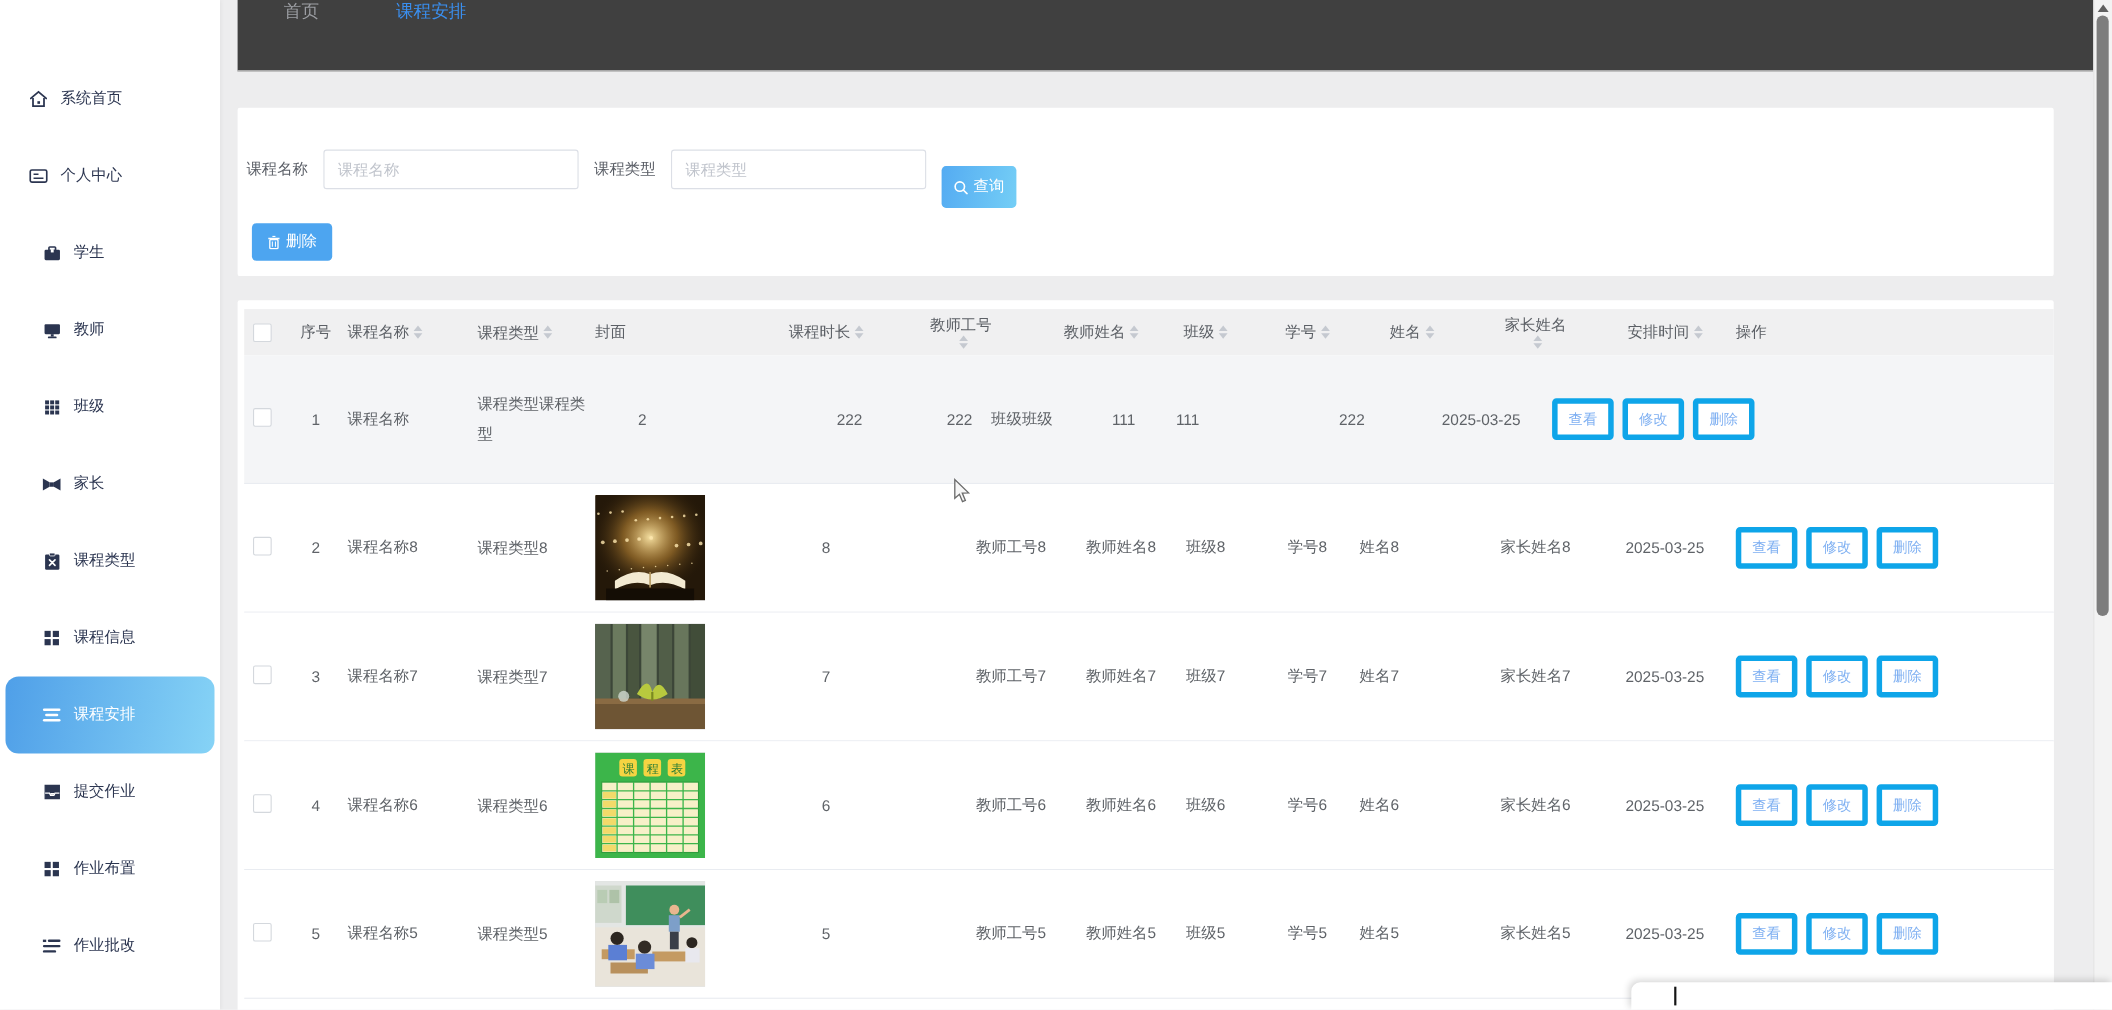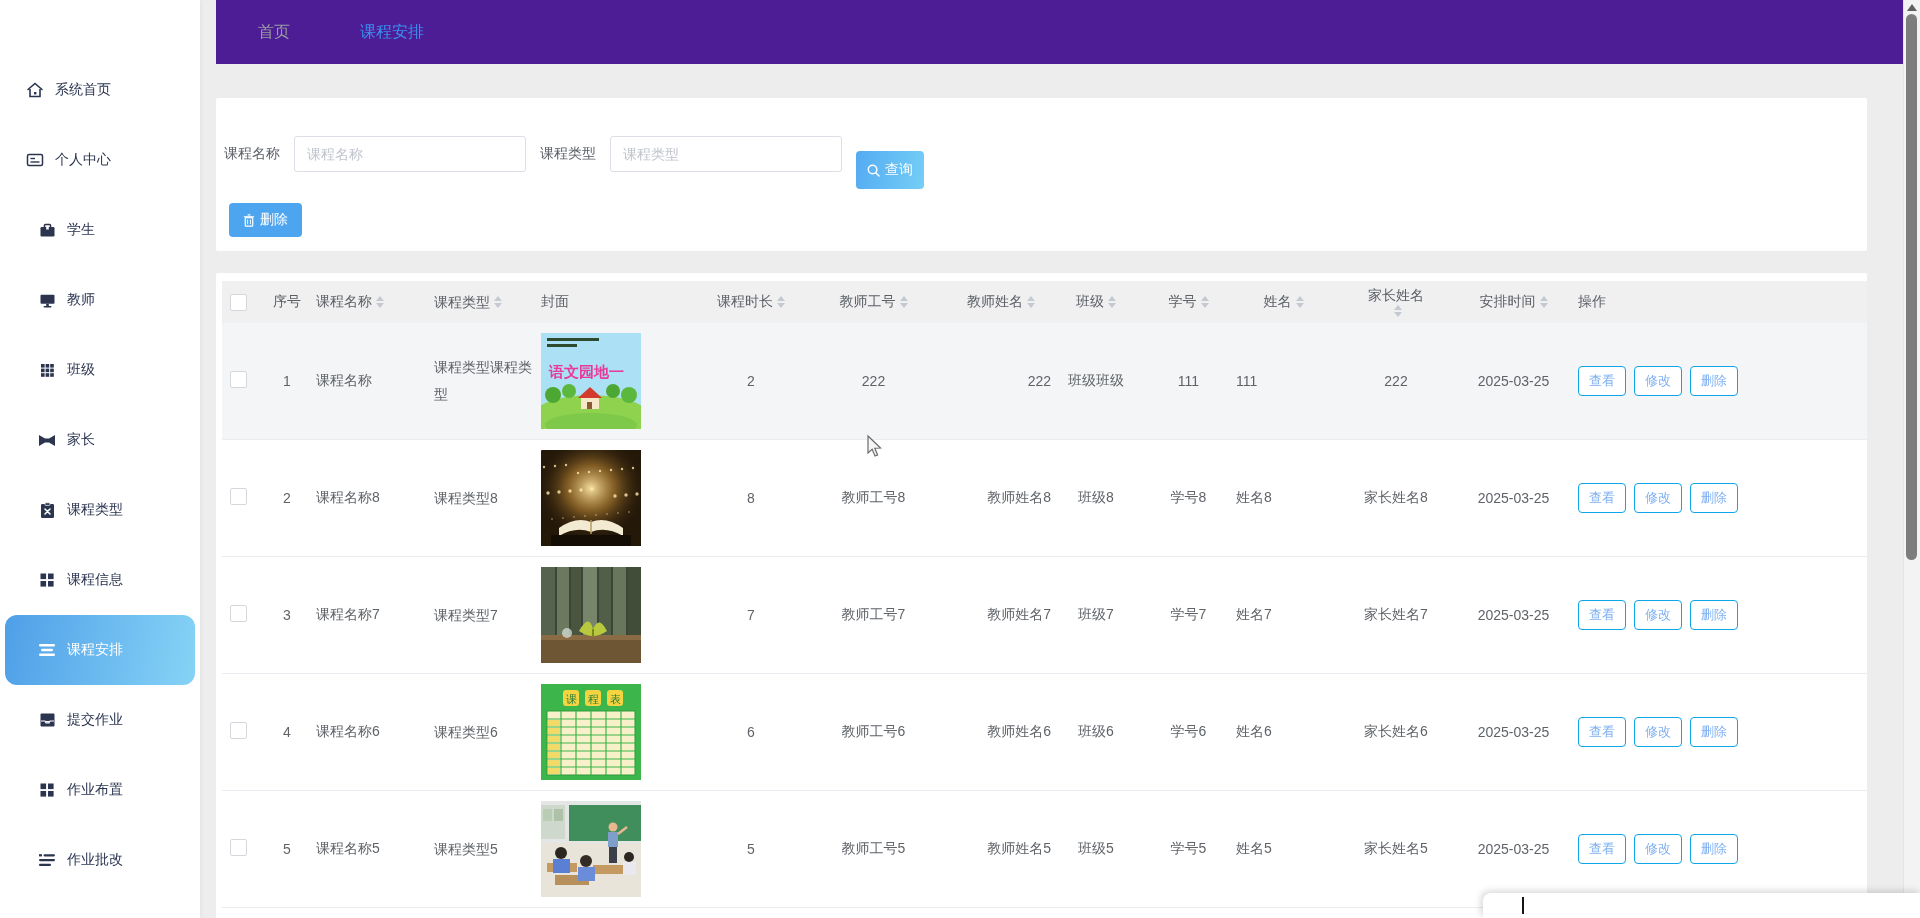--- a/index.html
+++ b/index.html
@@ -24,21 +24,21 @@
   
   .main{position:absolute;left:216px;top:0;width:1688px;height:918px;}
   .app-header{height:58px;background:linear-gradient(110deg,#6cbcf4,#57aef0);
     display:flex;align-items:center;}
   .app-title{margin-left:39px;font-size:29px;font-weight:bold;color:#17233f;letter-spacing:1px;}
   .header-right{margin-left:auto;margin-right:34px;display:flex;align-items:center;gap:14px;}
   .avatar{width:36px;height:36px;border-radius:50%;overflow:hidden;border:2px solid rgba(255,255,255,.85);
     background:#efeaf4;cursor:pointer;}
   .caret-down{width:0;height:0;border-left:7px solid transparent;border-right:7px solid transparent;
     border-top:8px solid #a5d3f7;cursor:pointer;}
-  .tab-bar{height:64px;background:#4c1d95;display:flex;align-items:center;padding-left:42px;gap:70px;
+  .tab-bar{height:64px;background:#404040;display:flex;padding-left:42px;gap:70px;
     border-bottom:1px solid #ececec;}
   .tab{font-size:16px;color:#9c9ea3;cursor:pointer;}
   .tab.active{color:#3a8ff0;}
   
   .search-panel{margin:33px 37px 0 0;background:#fff;border-radius:2px;padding:20px 0 14px 8px;}
   .search-row{display:flex;align-items:center;}
   .s-label{font-size:14px;color:#5a5e66;margin-right:14px;}
   .s-label.second{margin-left:14px;}
   .s-input{width:206px;height:34px;border:1px solid #dcdfe6;border-radius:3px;padding:0 12px;
     font-size:14px;color:#333;outline:none;font-family:inherit;}
@@ -56,41 +56,41 @@
   .t-row{display:flex;align-items:center;height:116px;border-bottom:1px solid #e9ecf1;
     font-size:14px;color:#5f6368;background:#fff;}
   .t-row.hovered{background:#f4f5f7;}
   .cell{box-sizing:border-box;flex-shrink:0;}
   .c0{width:46px;padding-left:8px;}
   .c1{width:38px;text-align:center;}
   .c2{width:128px;padding-left:10px;}
   .c3{width:105px;line-height:1.9;}
   .c4{width:167px;padding-left:2px;}
   .c5{width:90px;text-align:center;}
-  .c6{width:155px;text-align:center;}
+  .c6{width:155px;text-align:right;flex-direction:column;}
   .c7{width:100px;text-align:right;}
   .c8{width:90px;text-align:center;}
   .c9{width:95px;text-align:center;}
   .c10{width:95px;text-align:left;}
   .c11{width:130px;text-align:center;flex-direction:column;}
   .c12{width:105px;text-align:center;}
   .c13{flex:1;padding-left:12px;display:flex;align-items:center;}
   .t-header .cell{display:flex;align-items:center;}
   .t-header .c1,.t-header .c5,.t-header .c6,.t-header .c7,.t-header .c8,
   .t-header .c9,.t-header .c10,.t-header .c11,.t-header .c12{justify-content:center;}
   .t-header .c2{padding-left:10px;}
   .cb{width:15px;height:15px;border:1px solid #d4d8dd;border-radius:2px;background:#fff;
     display:inline-block;cursor:pointer;}
   .sort-ic{margin-left:4px;display:inline-flex;flex-direction:column;gap:2px;}
   .sort-ic i{width:0;height:0;border-left:4px solid transparent;border-right:4px solid transparent;display:block;}
   .sort-up{border-bottom:5px solid #c5c9d0;}
   .sort-dn{border-top:5px solid #c5c9d0;}
   .cover{width:100px;height:96px;overflow:hidden;display:block;background:#ddd;}
   .cover svg{display:block;}
-  .act-btn{padding:5px 10px;border:1px solid #0ea5e9;color:#7fb0f2;border-radius:4px;background:#fff;
+  .act-btn{padding:5px 10px;border:5px solid #0ea5e9;color:#7fb0f2;border-radius:4px;background:#fff;
     font-size:13px;margin-right:8px;cursor:pointer;font-family:inherit;}
   
   .scrollbar{position:absolute;right:0;top:0;width:16px;height:918px;background:#f3f3f3;
     border-left:1px solid #e3e3e3;z-index:20;}
   .sb-arrow{position:absolute;top:4px;left:3px;width:0;height:0;
     border-left:5px solid transparent;border-right:5px solid transparent;border-bottom:7px solid #606060;}
   .sb-thumb{position:absolute;top:14px;left:2px;width:11px;height:546px;background:#7d7d7d;border-radius:6px;}
   .ime-overlay{position:absolute;left:1483px;top:893px;width:437px;height:25px;background:#fff;
     border-radius:8px 0 0 0;box-shadow:-2px -2px 7px rgba(0,0,0,.16);z-index:30;}
   .ime-caret{position:absolute;left:39px;top:4px;width:2px;height:17px;background:#151515;}
@@ -350,39 +350,20 @@
         <div class="cell c13">
           <span>操作</span>
         </div>
       </div>
     <div id="t-body">
         <div class="t-row hovered">
           <div class="cell c0"><span class="cb"></span></div>
           <div class="cell c1">1</div>
           <div class="cell c2">课程名称</div>
           <div class="cell c3">课程类型课程类型</div>
-          <div class="cell c4">
-            <span class="cover">
-              <svg width="100" height="96" viewBox="0 0 100 96">
-    <rect width="100" height="96" fill="#ace0f4"></rect>
-    <rect x="6" y="5" width="52" height="3" fill="#2d4a2e"></rect>
-                <rect x="6" y="11" width="30" height="3" fill="#2d4a2e"></rect>
-    <text x="8" y="44" font-size="15" font-weight="bold" fill="#e83a9a" font-family="DejaVu Sans,sans-serif">语文园地一</text>
-    <ellipse cx="50" cy="96" rx="70" ry="34" fill="#8fd24e"></ellipse>
-    <circle cx="12" cy="62" r="8" fill="#4ca832"></circle>
-                <circle cx="28" cy="58" r="7" fill="#5cb83c"></circle>
-    <circle cx="72" cy="58" r="7" fill="#4ca832"></circle>
-                <circle cx="88" cy="62" r="8" fill="#5cb83c"></circle>
-    <rect x="40" y="64" width="18" height="12" fill="#f5e9c8"></rect>
-    <path d="M37 65 L49 54 L61 65 Z" fill="#d23b2e"></path>
-    <rect x="46" y="69" width="5" height="7" fill="#8a5a33"></rect>
-    <ellipse cx="50" cy="92" rx="46" ry="12" fill="#7ec84a"></ellipse>
-  </svg>
-            </span>
-          </div>
           <div class="cell c5">2</div>
           <div class="cell c6">222</div>
           <div class="cell c7">222</div>
           <div class="cell c8">班级班级</div>
           <div class="cell c9">111</div>
           <div class="cell c10">111</div>
           <div class="cell c11">222</div>
           <div class="cell c12">2025-03-25</div>
           <div class="cell c13">
             <button class="act-btn">查看</button>

